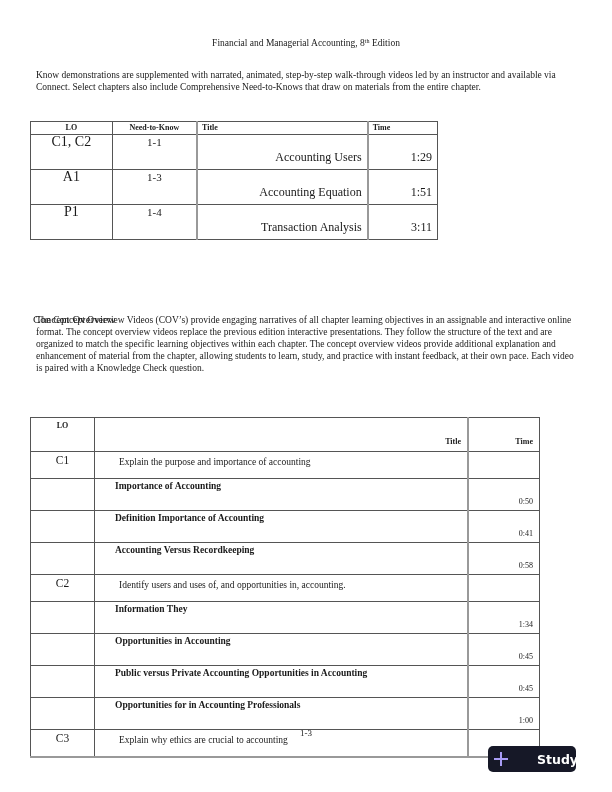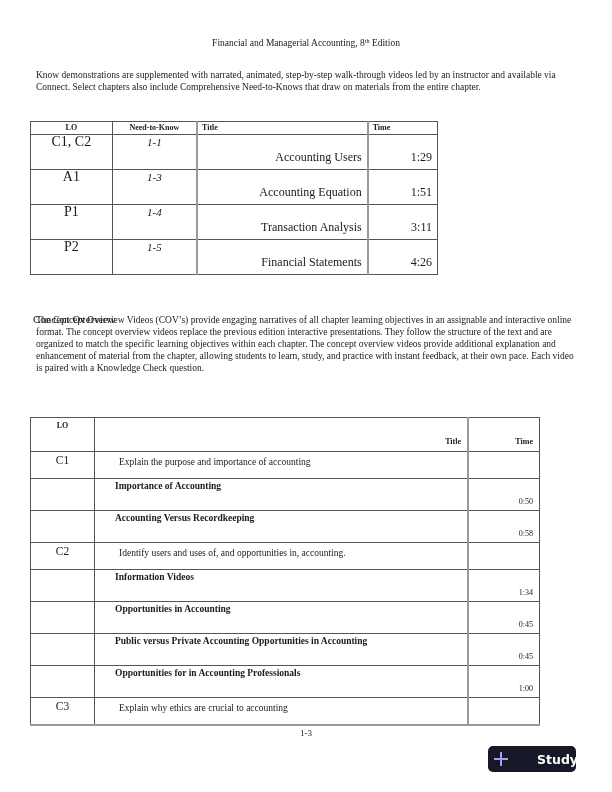--- a/index.html
+++ b/index.html
@@ -22,21 +22,21 @@
   
   #ntk-table { top: 121px; left: 30px; width: 408px; }
   #ntk-table th {
     font-size: 8px; font-weight: bold; height: 12px; line-height: 12px;
   }
   #ntk-table th.c-lo, #ntk-table th.c-ntk { text-align: center; }
   #ntk-table th.c-title, #ntk-table th.c-time { text-align: left; padding-left: 4px; }
   #ntk-table td { height: 30px; font-size: 11.5px; }
   #ntk-table td.c-lo, #ntk-table td.c-ntk { text-align: center; line-height: 14px; }
   #ntk-table td.c-lo { font-size: 14px; margin-top: 28px; }
-  #ntk-table td.c-ntk { font-size: 11px; font-style: italic; }
+  #ntk-table td.c-ntk { font-size: 11px; }
   #ntk-table td.c-title, #ntk-table td.c-time {
     text-align: right; vertical-align: bottom; padding-right: 5px; padding-bottom: 4px;
     font-size: 12px;
   }
   #ntk-table .c-title { border-left: 2px solid #999; border-right: 2px solid #999; padding-left: 36px; }
 
   .section-title {
     position: absolute; top: 313px; left: 33px; font-size: 11px; font-weight: normal; text-align: center;
   }
   .section-body {
@@ -119,26 +119,20 @@
         <td class="c-ntk">1-3</td>
         <td class="c-title">Accounting Equation</td>
         <td class="c-time">1:51</td>
       </tr>
       <tr>
         <td class="c-lo">P1</td>
         <td class="c-ntk">1-4</td>
         <td class="c-title">Transaction Analysis</td>
         <td class="c-time">3:11</td>
       </tr>
-      <tr>
-        <td class="c-lo">P2</td>
-        <td class="c-ntk">1-5</td>
-        <td class="c-title">Financial Statements</td>
-        <td class="c-time">4:26</td>
-      </tr>
     </tbody>
 </table>
 
 <div class="section-title">Concept Overview</div>
 <div class="section-body">The Concept Overview Videos (COV’s) provide engaging narratives of all chapter learning objectives in an assignable and interactive online format. The concept overview videos replace the previous edition interactive presentations. They follow the structure of the text and are organized to match the specific learning objectives within each chapter. The concept overview videos provide additional explanation and enhancement of material from the chapter, allowing students to learn, study, and practice with instant feedback, at their own pace. Each video is paired with a Knowledge Check question.</div>
 
 <table id="cov-table">
   <thead>
     <tr>
       <th class="c-lo">LO</th>
@@ -152,31 +146,36 @@
         <td class="c-title">Explain the purpose and importance of accounting</td>
         <td class="c-time"></td>
       </tr>
       <tr class="video">
         <td class="c-lo"></td>
         <td class="c-title">Importance of Accounting</td>
         <td class="c-time">0:50</td>
       </tr>
       <tr class="video">
         <td class="c-lo"></td>
+        <td class="c-title">Definition Importance of Accounting</td>
+        <td class="c-time">0:41</td>
+      </tr>
+      <tr class="video">
+        <td class="c-lo"></td>
         <td class="c-title">Accounting Versus Recordkeeping</td>
         <td class="c-time">0:58</td>
       </tr>
       <tr class="objective">
         <td class="c-lo">C2</td>
         <td class="c-title">Identify users and uses of, and opportunities in, accounting.</td>
         <td class="c-time"></td>
       </tr>
       <tr class="video">
         <td class="c-lo"></td>
-        <td class="c-title">Information Videos</td>
+        <td class="c-title">Information They</td>
         <td class="c-time">1:34</td>
       </tr>
       <tr class="video">
         <td class="c-lo"></td>
         <td class="c-title">Opportunities in Accounting</td>
         <td class="c-time">0:45</td>
       </tr>
       <tr class="video">
         <td class="c-lo"></td>
         <td class="c-title">Public versus Private Accounting Opportunities in Accounting</td>

